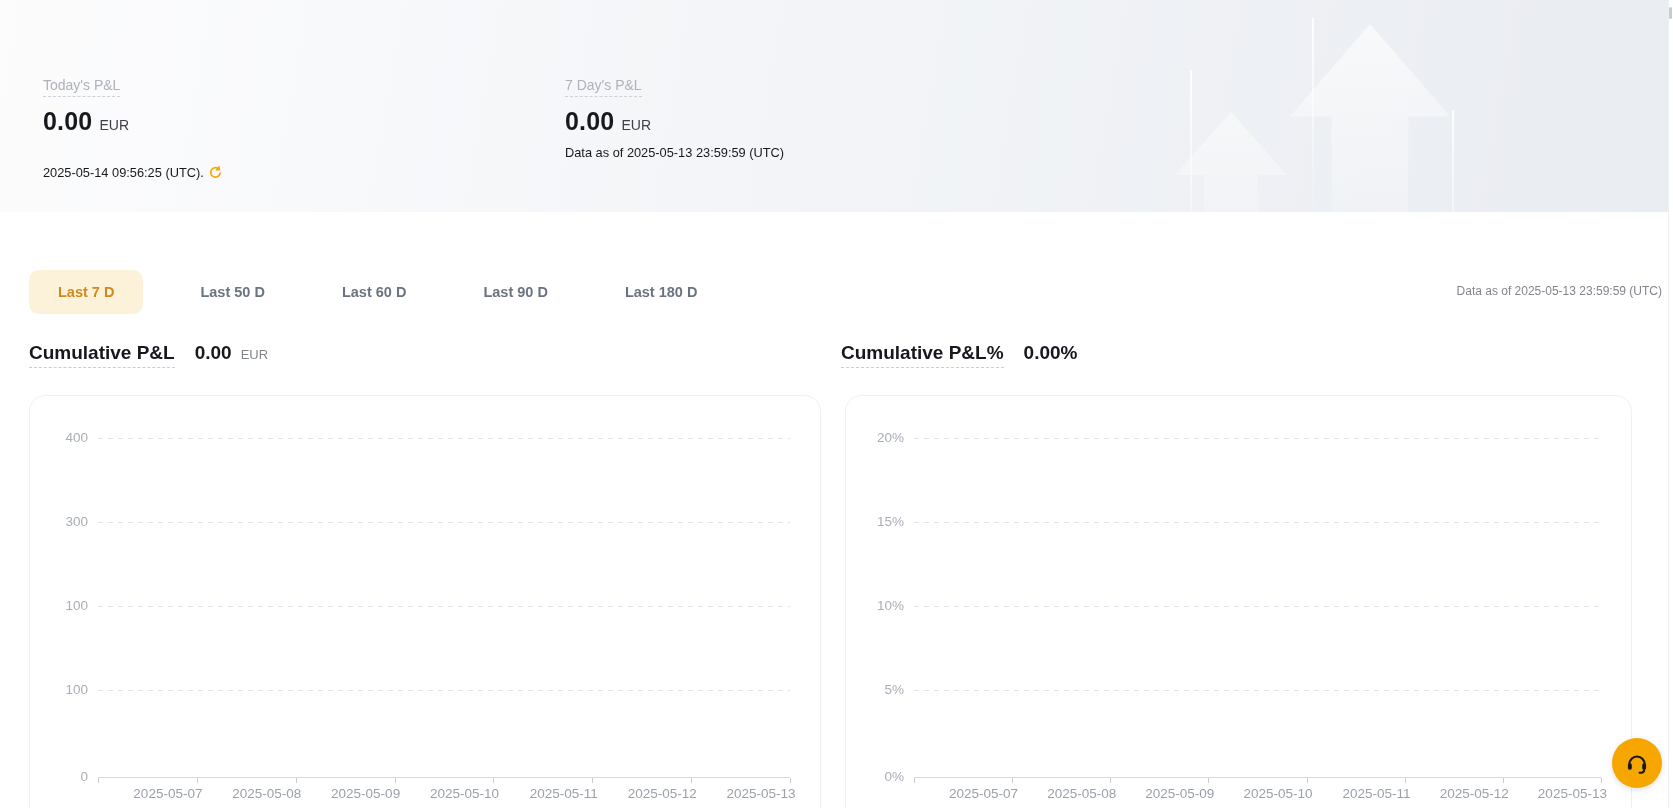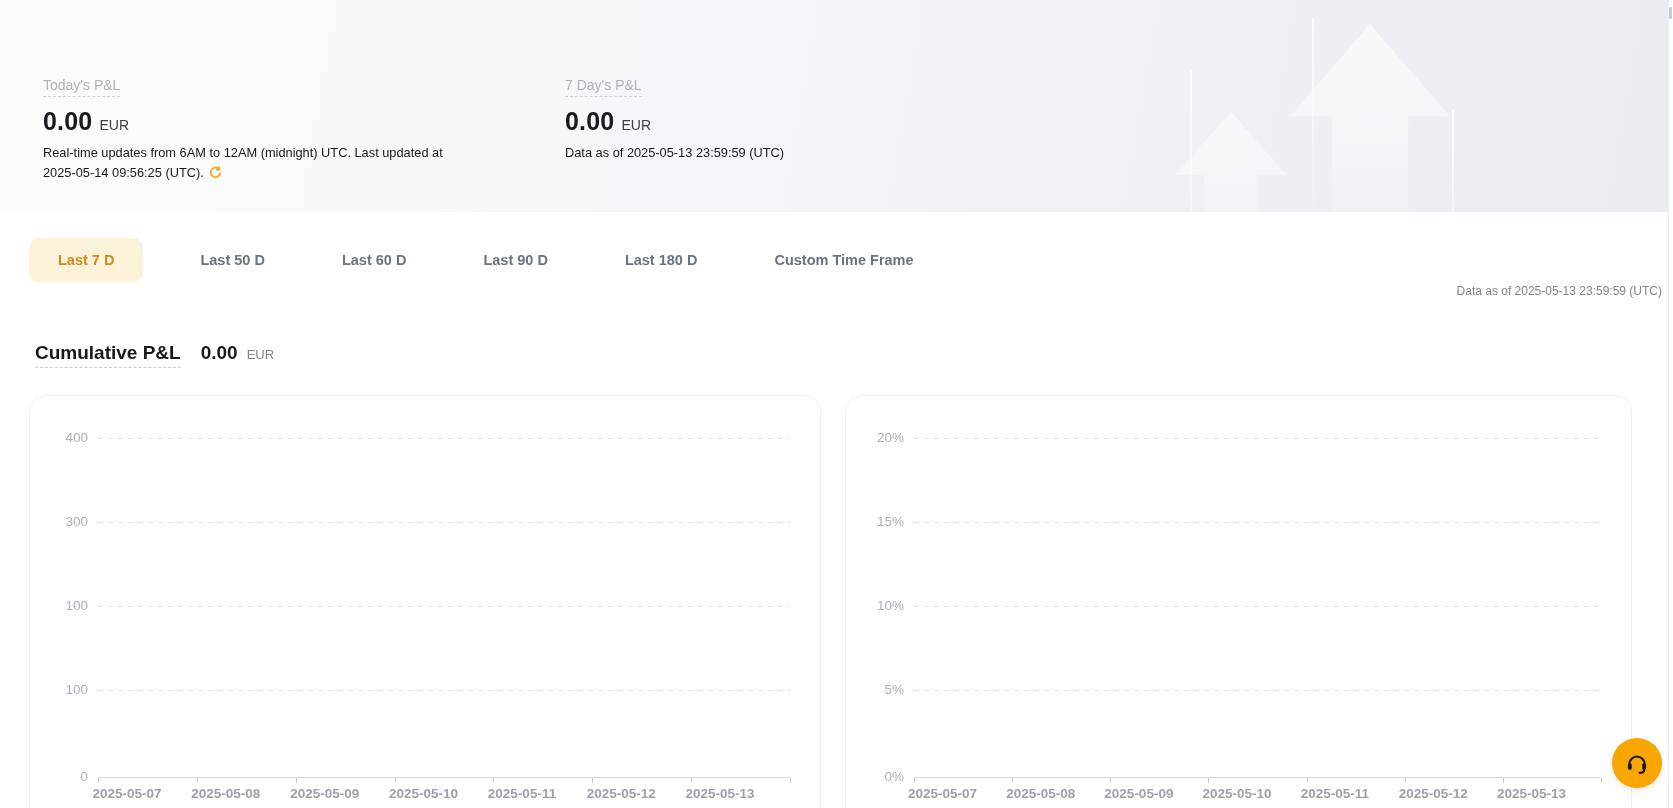--- a/index.html
+++ b/index.html
@@ -25,43 +25,43 @@
                border-bottom:1px dashed #cdd1d8; cursor:help; }
   .sum-value { margin-top:10px; display:flex; align-items:baseline; gap:7px; }
   .sum-value b { font-size:25px; font-weight:700; color:#17191d; letter-spacing:.2px; }
   .sum-value .cur { font-size:14px; color:#3c4047; }
   .sum-note { margin-top:7px; font-size:12.8px; line-height:20px; color:#17191d; max-width:420px; }
   .refresh-ic { width:15px; height:15px; vertical-align:-3px; margin-left:4px; cursor:pointer; }
 
   
   .tabs { position:absolute; left:29px; top:238px; display:flex; align-items:center; gap:37px; }
   .tab { border:none; background:transparent; font-family:inherit; font-size:14.5px; font-weight:700;
-         color:#6b7380; padding:14px 20px; border-radius:10px; cursor:pointer; }
+         color:#6b7380; padding:14px 20px; border-radius:10px; cursor:pointer;margin-top:32px; }
   .tab.active { background:#fcf2d9; color:#d0891d; padding:14px 29px; }
 
   .data-asof { position:absolute; top:284px; right:11px; font-size:12px; color:#81858c; }
 
   
   .chart-title { position:absolute; top:342px; display:flex; align-items:baseline; gap:9px; }
-  .ct-left { left:35px; } .ct-right { left:841px; }
+  .ct-left { left:29px; } .ct-right { left:841px; }
   .chart-title .ct-label { font-size:19px; font-weight:700; color:#16181d; padding-bottom:3px;
                            border-bottom:1px dashed #c9cdd4; cursor:help; }
   .chart-title .ct-value { font-size:19px; font-weight:700; color:#16181d; margin-left:11px; }
   .chart-title .ct-unit { font-size:13px; color:#81858c; }
 
   
   .chart-card { position:absolute; top:395px; height:445px; background:#fff;
                 border:1px solid #eef0f3; border-radius:16px; }
   .card-left { left:29px; width:792px; }
   .card-right { left:845px; width:787px; }
   .grid-line { position:absolute; height:1px;
                background:repeating-linear-gradient(to right,#dfe2e8 0 5px,transparent 5px 10px); }
   .axis-line { position:absolute; height:1px; background:#d6dae0; }
   .y-label { position:absolute; left:0; width:58px; text-align:right; font-size:13.5px; color:#a9aeb8; }
-  .x-label { position:absolute; width:110px; margin-left:-55px; text-align:left; font-size:13.5px; color:#9ba1ab;font-weight:bold; }
+  .x-label { position:absolute; width:110px; margin-left:-55px; text-align:right; font-size:13.5px; color:#9ba1ab; }
   .x-tick { position:absolute; width:1px; height:5px; background:#c9cdd4; }
 
   
   .support-btn { position:absolute; left:1612px; top:738px; width:50px; height:50px; border:none;
                  border-radius:50%; background:#f7a600; cursor:pointer; display:flex;
                  align-items:center; justify-content:center; box-shadow:0 2px 6px rgba(0,0,0,.12); }
 
   
   .scrollbar { position:absolute; right:0; top:0; width:5px; height:808px; background:#fff;
                border-left:1px solid #edeff2; }
@@ -81,21 +81,21 @@
   </div>
 
 
   <div class="sum-block sum-today">
     <span class="sum-label">Today's P&amp;L</span>
     <div class="sum-value">
       <b>0.00</b>
       <span class="cur">EUR</span>
     </div>
     <div class="sum-note">
-      <span>Real-time updates from 6AM to 12AM (midnight) UTC. Last updated at</span><br>
+      <br>
       <span>2025-05-14 09:56:25 (UTC).</span><svg class="refresh-ic" viewBox="0 0 24 24" fill="none" stroke="#f7a600" stroke-width="2.6" stroke-linecap="round">
         <path d="M19.4 13.2A7.6 7.6 0 1 1 17 6.2"></path>
         <path d="M17.6 2.8l.6 4.4-4.4.6" stroke-linejoin="round"></path>
       </svg>
     </div>
   </div>
 
   <div class="sum-block sum-seven">
     <span class="sum-label">7 Day's P&amp;L</span>
     <div class="sum-value">
@@ -104,29 +104,32 @@
     </div>
     <div class="sum-note">Data as of 2025-05-13 23:59:59 (UTC)</div>
   </div>
 
   <div class="tabs">
       <button class="tab active">Last 7 D</button>
       <button class="tab">Last 50 D</button>
       <button class="tab">Last 60 D</button>
       <button class="tab">Last 90 D</button>
       <button class="tab">Last 180 D</button>
-      <button class="tab">Custom Time Frame</button>
     </div>
 
   <div class="data-asof">Data as of 2025-05-13 23:59:59 (UTC)</div>
 
   <div class="chart-title ct-left">
     <span class="ct-label">Cumulative P&amp;L</span>
     <span class="ct-value">0.00</span>
     <span class="ct-unit">EUR</span>
+  </div>
+  <div class="chart-title ct-right">
+    <span class="ct-label">Cumulative P&amp;L%</span>
+    <span class="ct-value">0.00%</span>
   </div>
 
   <div class="chart-card card-left">
       <div class="grid-line" style="top: 42px; left: 68px; width: 692px;"></div>
       <div class="y-label" style="top: 34px;">400</div>
       <div class="grid-line" style="top: 126px; left: 68px; width: 692px;"></div>
       <div class="y-label" style="top: 118px; text-align: right;">300</div>
       <div class="grid-line" style="top: 210px; left: 68px; width: 692px;"></div>
       <div class="y-label" style="top: 202px;">100</div>
       <div class="grid-line" style="top: 294px; left: 68px; width: 692px;"></div>

